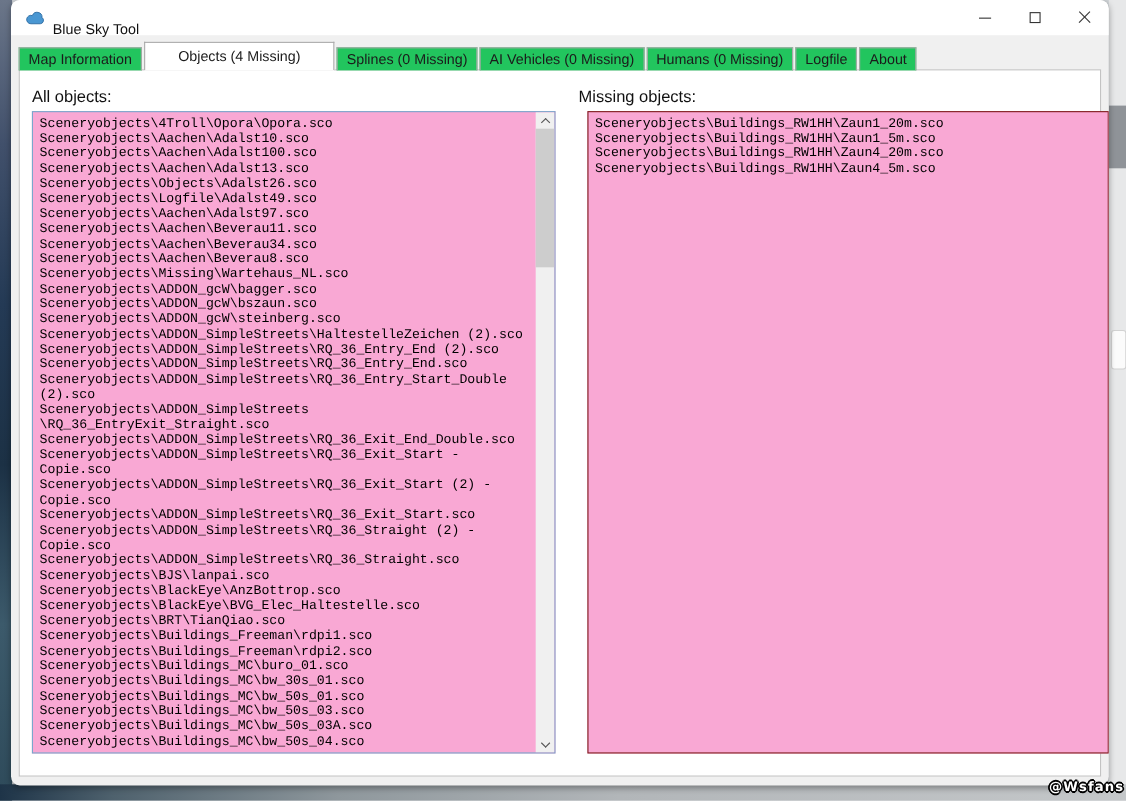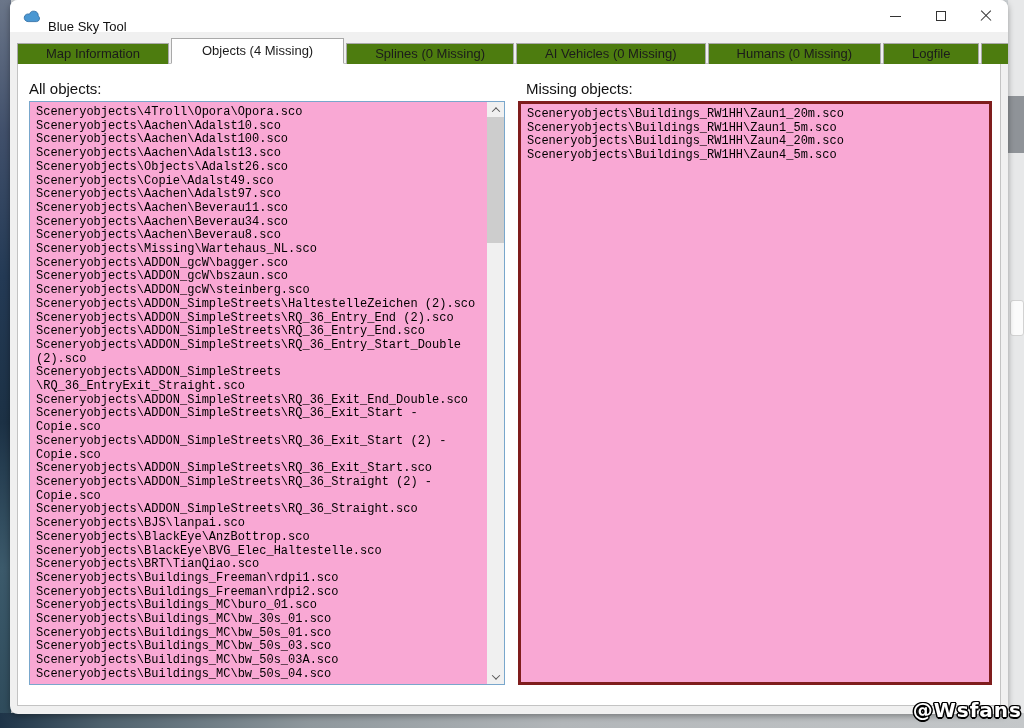--- a/index.html
+++ b/index.html
@@ -25,52 +25,52 @@
   .wc { width: 45px; height: 32px; display: flex; align-items: center; justify-content: center; cursor: default; }
   .glyph-min { width: 11px; height: 1px; background: #333; display: block; }
   .glyph-max { width: 10px; height: 10px; border: 1px solid #333; display: block; }
   .glyph-x { position: relative; width: 12px; height: 12px; display: block; }
   .glyph-x::before, .glyph-x::after { content: ""; position: absolute; left: -1px; top: 5px; width: 14px; height: 1.3px; background: #333; }
   .glyph-x::before { transform: rotate(45deg); }
   .glyph-x::after { transform: rotate(-45deg); }
 
   
   .tabs { position: absolute; left: 7px; top: 38px; height: 26px; display: flex; align-items: flex-end; z-index: 3; }
-  .tab { height: 21px; line-height: 20px; padding: 0 28px; font-size: 13px; color: #1b1b1b; background: #4d7c0f;
+  .tab { height: 21px; line-height: 20px; padding: 0 8px; font-size: 13px; color: #1b1b1b; background: #22c55e;
     border: 1px solid #a9a9a9; border-bottom: none; margin-right: 2px; white-space: nowrap; }
   .tab.selected { height: 26px; line-height: 24px; padding: 0 30px; background: #ffffff; border-bottom: 1px solid #ffffff; }
 
   
   .tabpage { position: absolute; left: 7px; top: 63px; width: 984px; height: 643px; background: #ffffff;
     border: 1px solid #c3c3c3; z-index: 2; }
   .panel-label { position: absolute; top: 16px; font-size: 15px; color: #111; }
   .panel-label.all { left: 11px; }
   .panel-label.missing { left: 508px; }
 
   .listbox { position: absolute; top: 37px; height: 584px; background: #f9a8d4; overflow: hidden; }
   .listbox.left { left: 11px; width: 476px; border: 1px solid #79a7cc; }
-  .listbox.right { left: 500px; width: 474px; border: 3px solid #7f1d1d; text-decoration: underline; }
+  .listbox.right { left: 516px; width: 474px; border: 1px solid #7f1d1d; text-decoration: underline; }
   .list-content { position: absolute; left: 0; top: 0; right: 0; bottom: 0; padding: 4px 0 0 6px;
     font-family: "Liberation Mono", monospace; font-size: 12px; line-height: 13.7px; color: #000; overflow: hidden; }
   .listbox.left .list-content { right: 17px; }
   .list-line { white-space: pre; }
 
   
   .scrollbar { position: absolute; right: 0; top: 0; width: 17px; height: 100%; background: #f0f0f0; }
   .sb-btn { position: absolute; left: 0; width: 17px; height: 15px; display: flex; align-items: center; justify-content: center; }
   .sb-btn.up { top: 0; }
   .sb-btn.down { bottom: 0; }
   .chev { width: 6px; height: 6px; border-left: 1.4px solid #565656; border-top: 1.4px solid #565656; }
   .chev.up { transform: rotate(45deg) translate(1px,1px); }
   .chev.down { transform: rotate(225deg) translate(1px,1px); }
   .sb-thumb { position: absolute; left: 0; top: 15px; width: 17px; height: 126px; background: #cdcdcd; }
 
   
   .watermark { position: absolute; right: 2px; bottom: 6px; z-index: 10;
-    font-family: "DejaVu Sans", sans-serif; font-size: 20px; font-weight: bold; letter-spacing: 1px; color: #ffffff;
+    font-family: "DejaVu Sans", sans-serif; font-size: 12px; font-weight: bold; letter-spacing: 1px; color: #ffffff;
     text-shadow: -1px -1px 0 #000, 1px -1px 0 #000, -1px 1px 0 #000, 1px 1px 0 #000,
                  0 -1.5px 0 #000, 0 1.5px 0 #000, -1.5px 0 0 #000, 1.5px 0 0 #000; }
 </style>
 </head>
 <body>
 
 <div class="stage">
 
   <div class="desktop-left"></div>
   <div class="desktop-right">
@@ -115,21 +115,21 @@
       <div class="panel-label all">All objects:</div>
       <div class="panel-label missing">Missing objects:</div>
 
       <div class="listbox left">
         <div class="list-content">
             <div class="list-line">Sceneryobjects\4Troll\Opora\Opora.sco</div>
             <div class="list-line">Sceneryobjects\Aachen\Adalst10.sco</div>
             <div class="list-line">Sceneryobjects\Aachen\Adalst100.sco</div>
             <div class="list-line">Sceneryobjects\Aachen\Adalst13.sco</div>
             <div class="list-line">Sceneryobjects\Objects\Adalst26.sco</div>
-            <div class="list-line">Sceneryobjects\Copie\Adalst49.sco</div>
+            <div class="list-line">Sceneryobjects\Logfile\Adalst49.sco</div>
             <div class="list-line">Sceneryobjects\Aachen\Adalst97.sco</div>
             <div class="list-line">Sceneryobjects\Aachen\Beverau11.sco</div>
             <div class="list-line">Sceneryobjects\Aachen\Beverau34.sco</div>
             <div class="list-line">Sceneryobjects\Aachen\Beverau8.sco</div>
             <div class="list-line">Sceneryobjects\Missing\Wartehaus_NL.sco</div>
             <div class="list-line">Sceneryobjects\ADDON_gcW\bagger.sco</div>
             <div class="list-line">Sceneryobjects\ADDON_gcW\bszaun.sco</div>
             <div class="list-line">Sceneryobjects\ADDON_gcW\steinberg.sco</div>
             <div class="list-line">Sceneryobjects\ADDON_SimpleStreets\HaltestelleZeichen (2).sco</div>
             <div class="list-line">Sceneryobjects\ADDON_SimpleStreets\RQ_36_Entry_End (2).sco</div>

